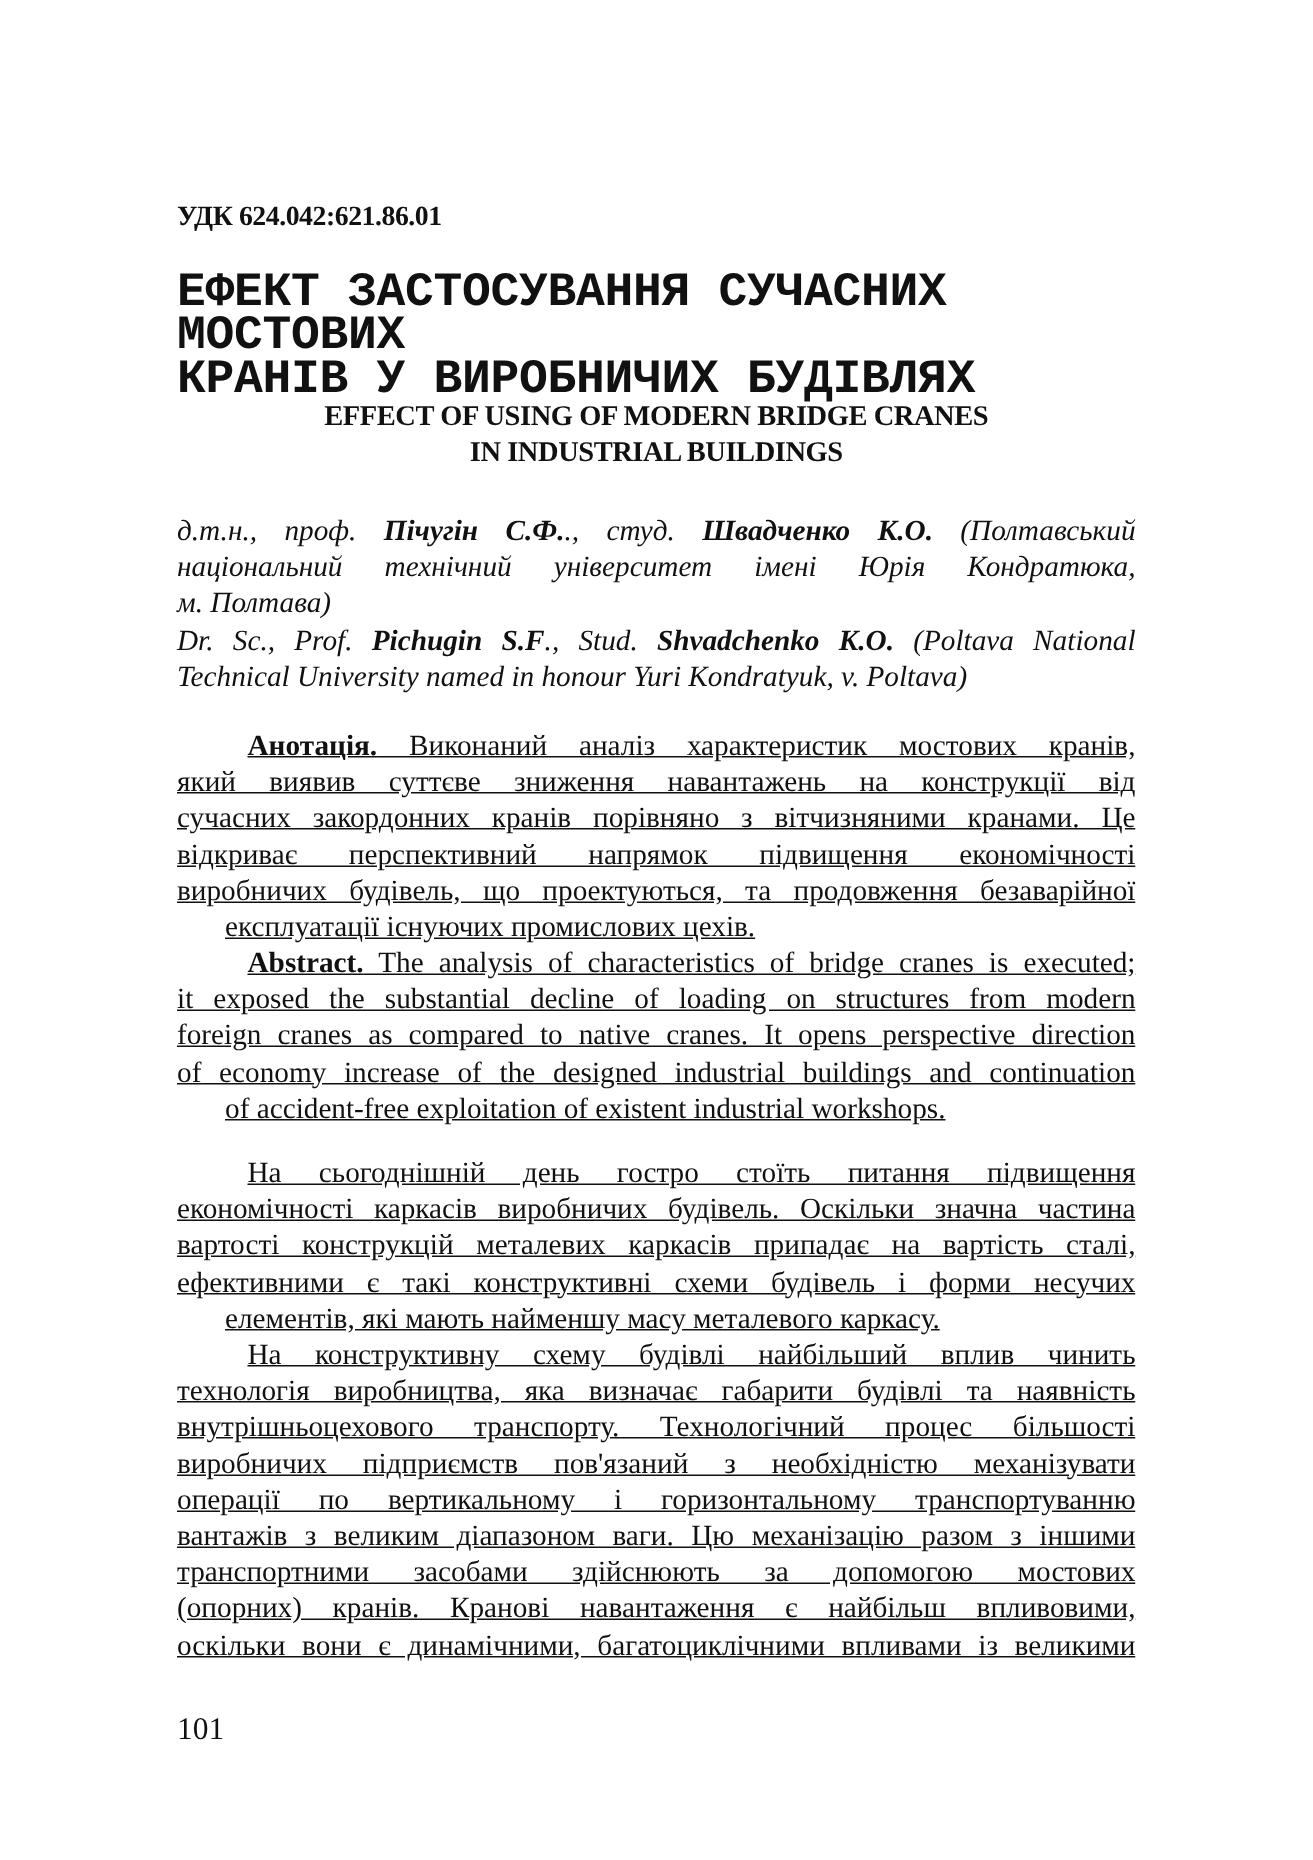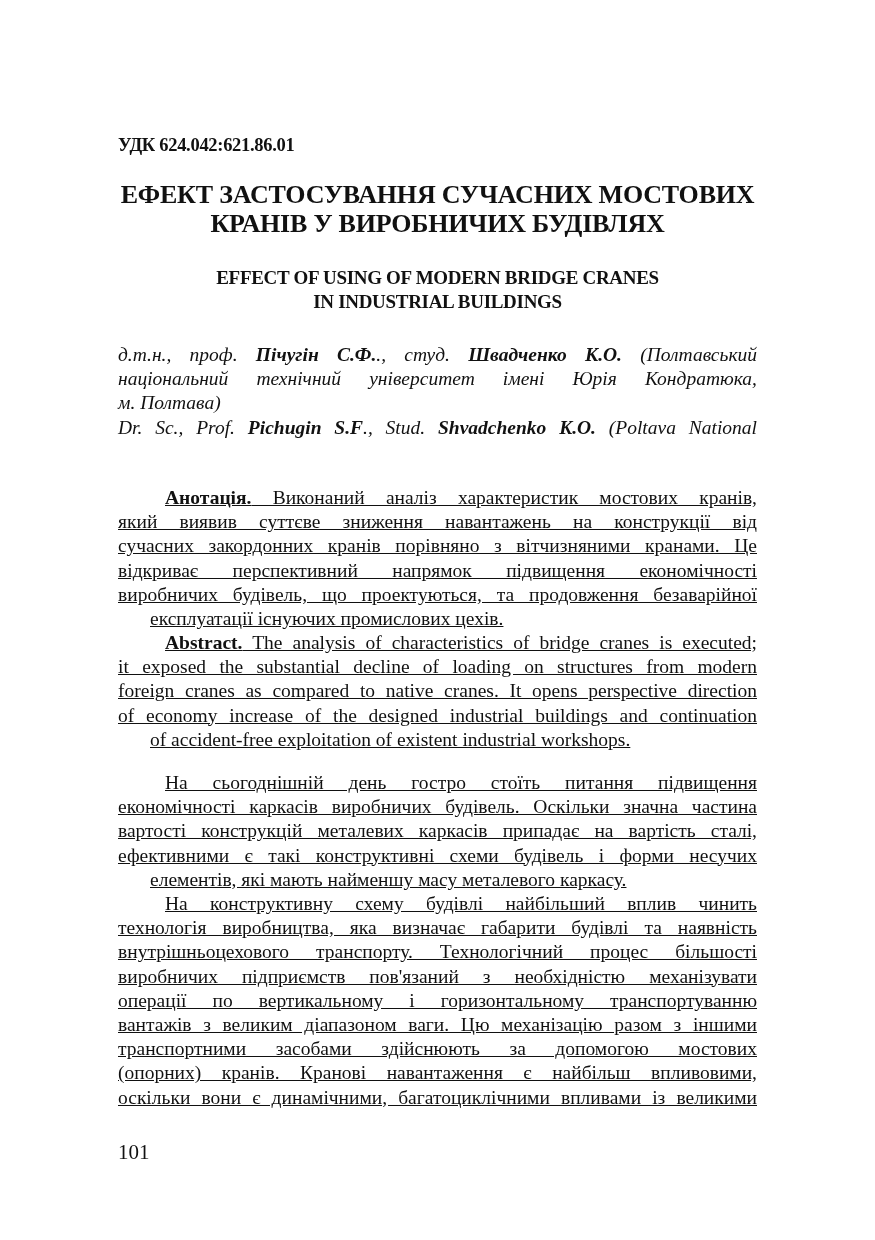--- a/index.html
+++ b/index.html
@@ -1,20 +1,20 @@
 <!DOCTYPE html>
 <html><head>
 <meta charset="utf-8">
 <style>
   html, body { margin:0; padding:0; background:#fff; }
   body { width:875px; height:1240px; position:relative; overflow:hidden;
          font-family:"Liberation Serif", "DejaVu Serif", serif; color:#111; }
   .udk { position:absolute; left:118px; top:121px; font-weight:bold; font-size:18.5px; letter-spacing:-0.3px;margin-top:14px; }
-  .title-ua { position:absolute; left:118px; width:639px; top:180px; text-align:center;
-              font-weight:bold; font-size:26px; line-height:29px; letter-spacing:-0.2px; }
+  .title-ua { position:absolute; left:118px; width:639px; top:180px; text-align:left;
+              font-weight:bold; font-size:32px; line-height:29px; letter-spacing:-0.2px;font-family:Liberation Mono, monospace; }
   .title-en { position:absolute; left:118px; width:639px; top:266px; text-align:center;
               font-weight:bold; font-size:19px; line-height:24px; letter-spacing:-0.3px; }
   .authors { position:absolute; left:118px; width:639px; top:343px; font-style:italic;
              font-size:19.5px; line-height:24.2px; text-align:justify; }
   .authors .line { display:block; text-align:justify; text-align-last:justify; height:24.2px; }
   .authors .line.last { text-align-last:left; }
   .authors b { font-weight:bold; }
   .para { position:absolute; left:118px; width:639px; font-size:19.5px; line-height:24.2px; }
   .para .line { display:block; height:24.2px; text-align:justify; text-align-last:justify; white-space:nowrap; overflow:hidden;text-decoration:underline; }
   .para .line.last { text-align-last:left;margin-left:32px; }
@@ -34,20 +34,21 @@
 <div class="title-en">
   <div>EFFECT OF USING OF MODERN BRIDGE CRANES</div>
   <div>IN INDUSTRIAL BUILDINGS</div>
 </div>
 
 <div class="authors">
   <span class="line"><span>д.т.н., проф. </span><b>Пічугін  С.Ф.</b><span>., студ. </span><b>Швадченко К.О.</b><span> (Полтавський</span></span>
   <span class="line">національний технічний університет імені Юрія Кондратюка,</span>
   <span class="line last">м. Полтава)</span>
   <span class="line"><span>Dr. Sc., Prof. </span><b>Pichugin S.F</b><span>., Stud. </span><b>Shvadchenko K.O.</b><span> (Poltava National</span></span>
+  <span class="line last">Technical University named in honour Yuri Kondratyuk, v. Poltava)</span>
 </div>
 
 <div class="para" style="top:486px;">
   <span class="line first"><b>Анотація.</b><span> Виконаний аналіз характеристик мостових кранів,</span></span>
   <span class="line">який виявив суттєве зниження навантажень на конструкції від</span>
   <span class="line">сучасних закордонних кранів порівняно з вітчизняними кранами. Це</span>
   <span class="line">відкриває перспективний напрямок підвищення економічності</span>
   <span class="line">виробничих будівель, що проектуються, та продовження безаварійної</span>
   <span class="line last">експлуатації існуючих промислових цехів.</span>
 </div>

